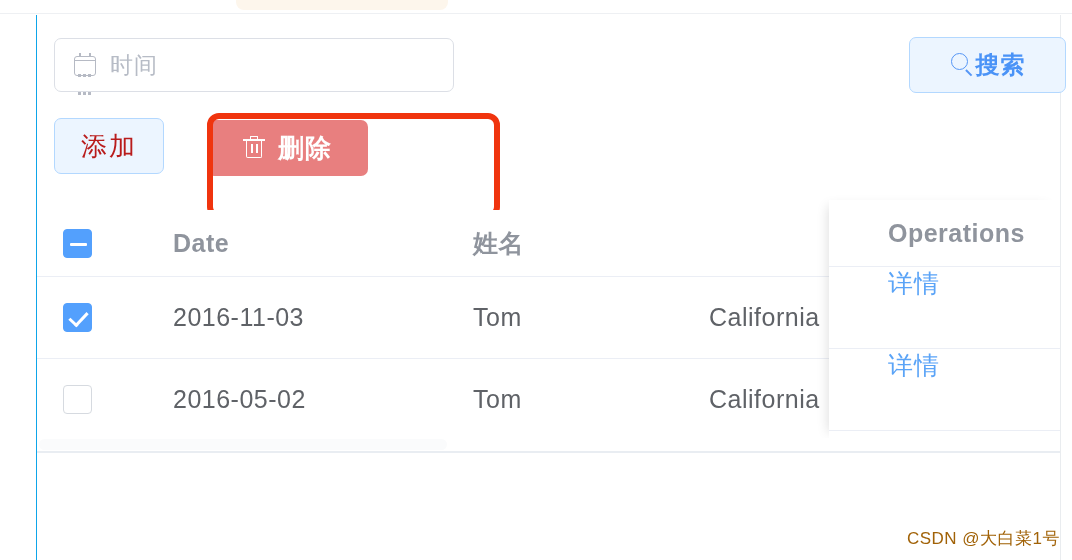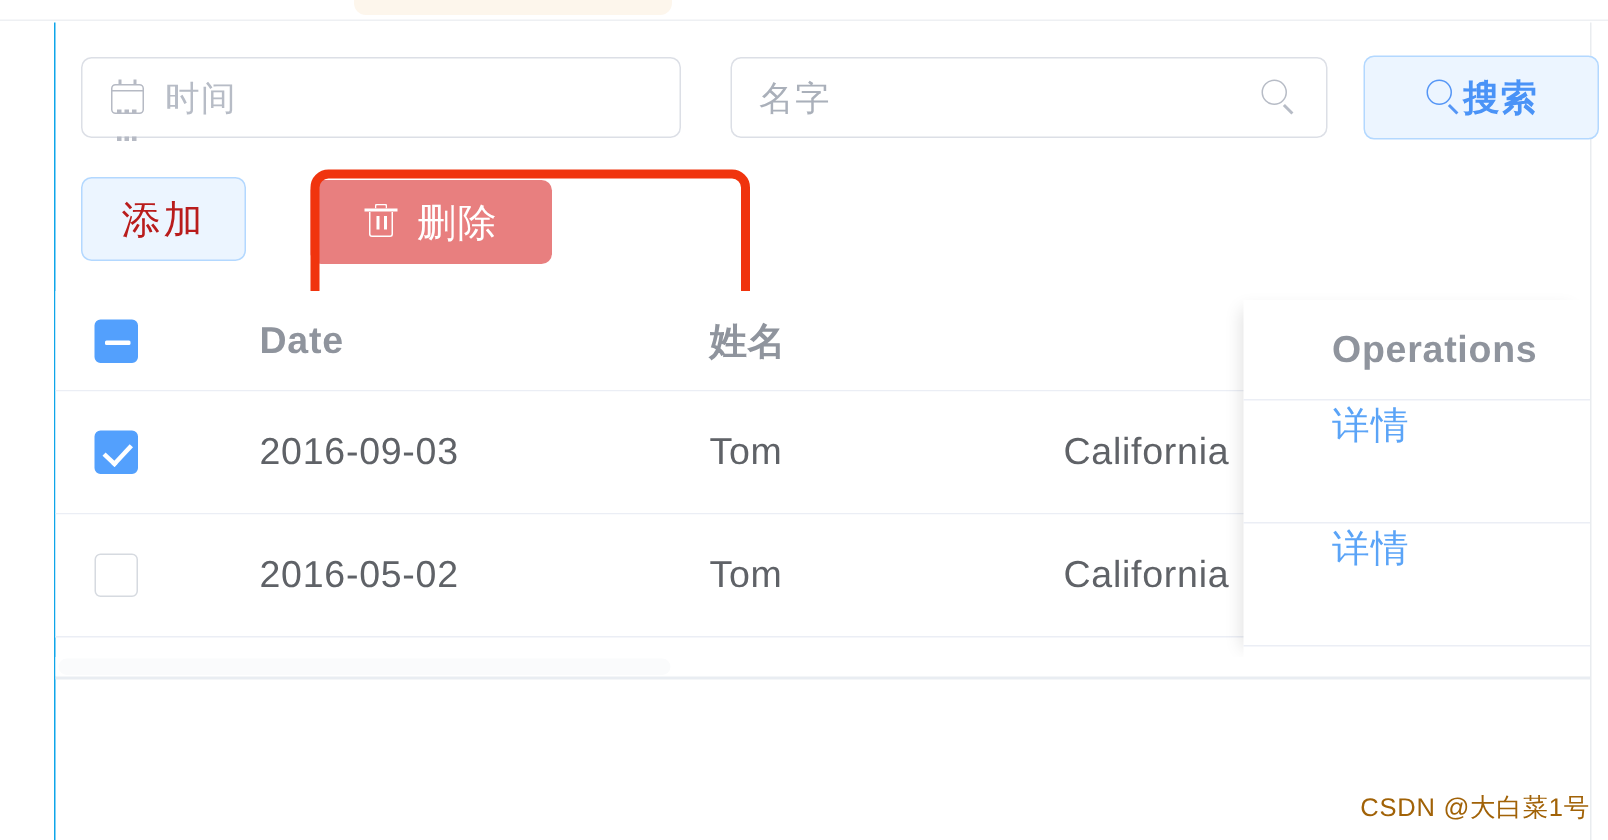--- a/index.html
+++ b/index.html
@@ -99,21 +99,21 @@
   }
   .add-btn .label { font-size: 26px; color: #b91c1c; letter-spacing: 2px; }
 
   .del-btn {
     position: absolute; left: 170px; top: 105px;
     width: 161px; height: 56px;
     background: #e87f7f; border-radius: 7px;
     display: flex; align-items: center; justify-content: center; gap: 13px;
     cursor: pointer;
   }
-  .del-btn .label { font-size: 26px; color: #fff; font-weight: normal; letter-spacing: 1px; }
+  .del-btn .label { font-size: 26px; color: #fff; font-weight: bold; letter-spacing: 1px; }
   .trash { position: relative; width: 22px; height: 24px; flex: 0 0 auto; }
   .trash .lid {
     position: absolute; left: 0; top: 3px; width: 22px; height: 1.8px; background: #fff;
   }
   .trash .knob {
     position: absolute; left: 7px; top: 0px; width: 8px; height: 3px;
     border: 1.6px solid #fff; border-bottom: none; border-radius: 1px 1px 0 0;
   }
   .trash .body {
     position: absolute; left: 3px; top: 5px; width: 16px; height: 17px;
@@ -132,21 +132,21 @@
     border: 6px solid #f0340e; border-radius: 12px;
     pointer-events: none;
   }
   .anno-text {
     position: absolute; left: 566px; top: 100px;
     font-size: 40px; color: #f0340e; letter-spacing: 1px;
     white-space: nowrap;
   }
 
   
-  .table { position: absolute; left: 0; top: 179px; width: 1023px; }
+  .table { position: absolute; left: 0; top: 195px; width: 1023px; }
   .thead {
     position: relative; height: 67px; border-bottom: 1px solid #ebeef5; background: #fff;
   }
   .trow {
     position: relative; height: 82px; border-bottom: 1px solid #ebeef5; background: #fff;
   }
   .cell { position: absolute; top: 0; height: 100%; display: flex; align-items: center; }
   .c-check { left: 26px; width: 60px; }
   .c-date  { left: 136px; width: 260px; }
   .c-name  { left: 436px; width: 200px; }
@@ -219,27 +219,20 @@
       <span class="cal-icon">
         <span class="frame"></span>
         <span class="bar"></span>
         <span class="tick t1"></span>
         <span class="tick t2"></span>
         <span class="dots"><i></i><i></i><i></i><i></i><i></i><i></i></span>
       </span>
       <span class="ph-time">时间</span>
     </div>
 
-    <div class="name-input">
-      <span class="ph-name">名字</span>
-      <span class="mag">
-        <span class="ring"></span>
-          <span class="handle"></span>
-      </span>
-    </div>
 
     <div class="search-btn">
       <span class="mag blue">
         <span class="ring"></span>
           <span class="handle"></span>
       </span>
       <span class="label">搜索</span>
     </div>
 
     <div class="add-btn">
@@ -272,21 +265,21 @@
         <div class="cell c-name">
           <span class="th-text">姓名</span>
         </div>
       </div>
 
       <div class="trow">
         <div class="cell c-check">
           <span class="chk checked"></span>
         </div>
         <div class="cell c-date">
-          <span class="td-text">2016-09-03</span>
+          <span class="td-text">2016-11-03</span>
         </div>
         <div class="cell c-name">
           <span class="td-text">Tom</span>
         </div>
         <div class="cell c-state">
           <span class="td-text">California</span>
         </div>
       </div>
 
       <div class="trow">

